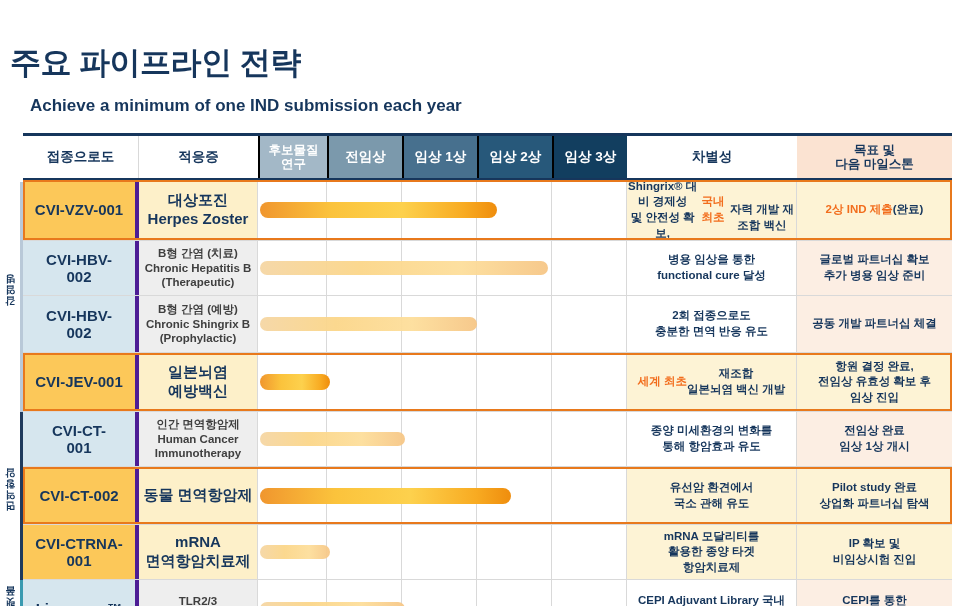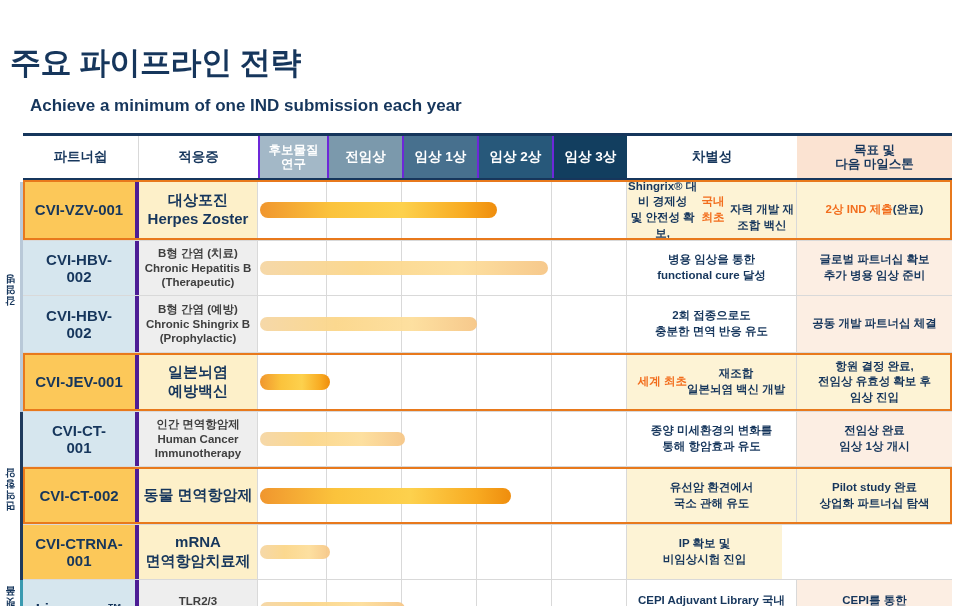--- a/index.html
+++ b/index.html
@@ -14,21 +14,21 @@
 
   
   .tbl { position:absolute; left:23px; top:97px; width:929px; }
   .thead { display:flex; border-top:3px solid #16365c; border-bottom:2px solid #16365c;
            height:47px; }
   .th { display:flex; align-items:center; justify-content:center; text-align:center;
         font-weight:700; font-size:13.5px; color:#16365c; white-space:pre-line;
         line-height:1.15; }
   .th.w-pipe { width:116px; border-right:1px solid #d9d9d9; }
   .th.w-ind  { width:119px; }
-  .th.phase-h { color:#fff; border-left:2px solid #6d28d9; }
+  .th.phase-h { color:#fff; border-left:2px solid #000000; }
   .th.w-p1 { width:69px; font-size:12.5px; }
   .th.w-p2,.th.w-p3,.th.w-p4,.th.w-p5 { width:75px; }
   .th.w-diff { width:170px; }
   .th.w-ms { width:155px; background:#fbe3d2; font-size:12.5px; }
 
   .row { display:flex; position:relative; border-bottom:1px solid #d9d9d9; }
   .r1{height:61px;} .r2{height:55px;} .r3{height:57px;} .r4{height:59px;}
   .r5{height:55px;} .r6{height:58px;} .r7{height:55px;} .r8{height:58px;}
 
   .cell { display:flex; align-items:center; justify-content:center; text-align:center;
@@ -89,21 +89,21 @@
   <div class="gbar gbar1" style="background: rgb(185, 201, 216);"></div>
   <div class="gbar gbar2" style="background: rgb(31, 58, 92);"></div>
   <div class="gbar gbar3" style="background: rgb(58, 154, 176);"></div>
   <div class="glabel glabel1">감염병</div>
   <div class="glabel glabel2">면역항암</div>
   <div class="glabel glabel3">플랫폼</div>
 
   <div class="tbl">
 
     <div class="thead">
-      <div class="th w-pipe">파트너쉽</div>
+      <div class="th w-pipe">접종으로도</div>
       <div class="th w-ind">적응증</div>
       <div class="th phase-h w-p1" style="background: rgb(163, 184, 199);">후보물질
 연구</div>
       <div class="th phase-h w-p2" style="background: rgb(123, 153, 172);">전임상</div>
       <div class="th phase-h w-p3" style="background: rgb(71, 112, 142); text-align: right;">임상 1상</div>
       <div class="th phase-h w-p4" style="background: rgb(39, 88, 122);">임상 2상</div>
       <div class="th phase-h w-p5" style="background: rgb(18, 62, 95);">임상 3상</div>
       <div class="th w-diff">차별성</div>
       <div class="th w-ms">목표 및
 다음 마일스톤</div>
@@ -193,20 +193,23 @@
     </div>
 
     <div class="row r7 hl">
       <div class="cell c-pipe">CVI-CTRNA-
 001</div>
       <div class="cell c-ind">mRNA
 면역항암치료제</div>
       <div class="c-gantt">
           <div class="bar light" style="left: 2px; width: 70px;"></div>
         </div>
+      <div class="cell c-diff"><span>mRNA 모달리티를
+활용한 종양 타겟
+항암치료제</span></div>
       <div class="cell c-ms"><span>IP 확보 및
 비임상시험 진입</span></div>
     </div>
 
     <div class="row r8">
       <div class="cell c-pipe">Lipo-pam ™</div>
       <div class="cell c-ind">TLR2/3
 면역증강 플랫폼</div>
       <div class="c-gantt">
           <div class="bar light" style="left: 2px; width: 145px;"></div>

